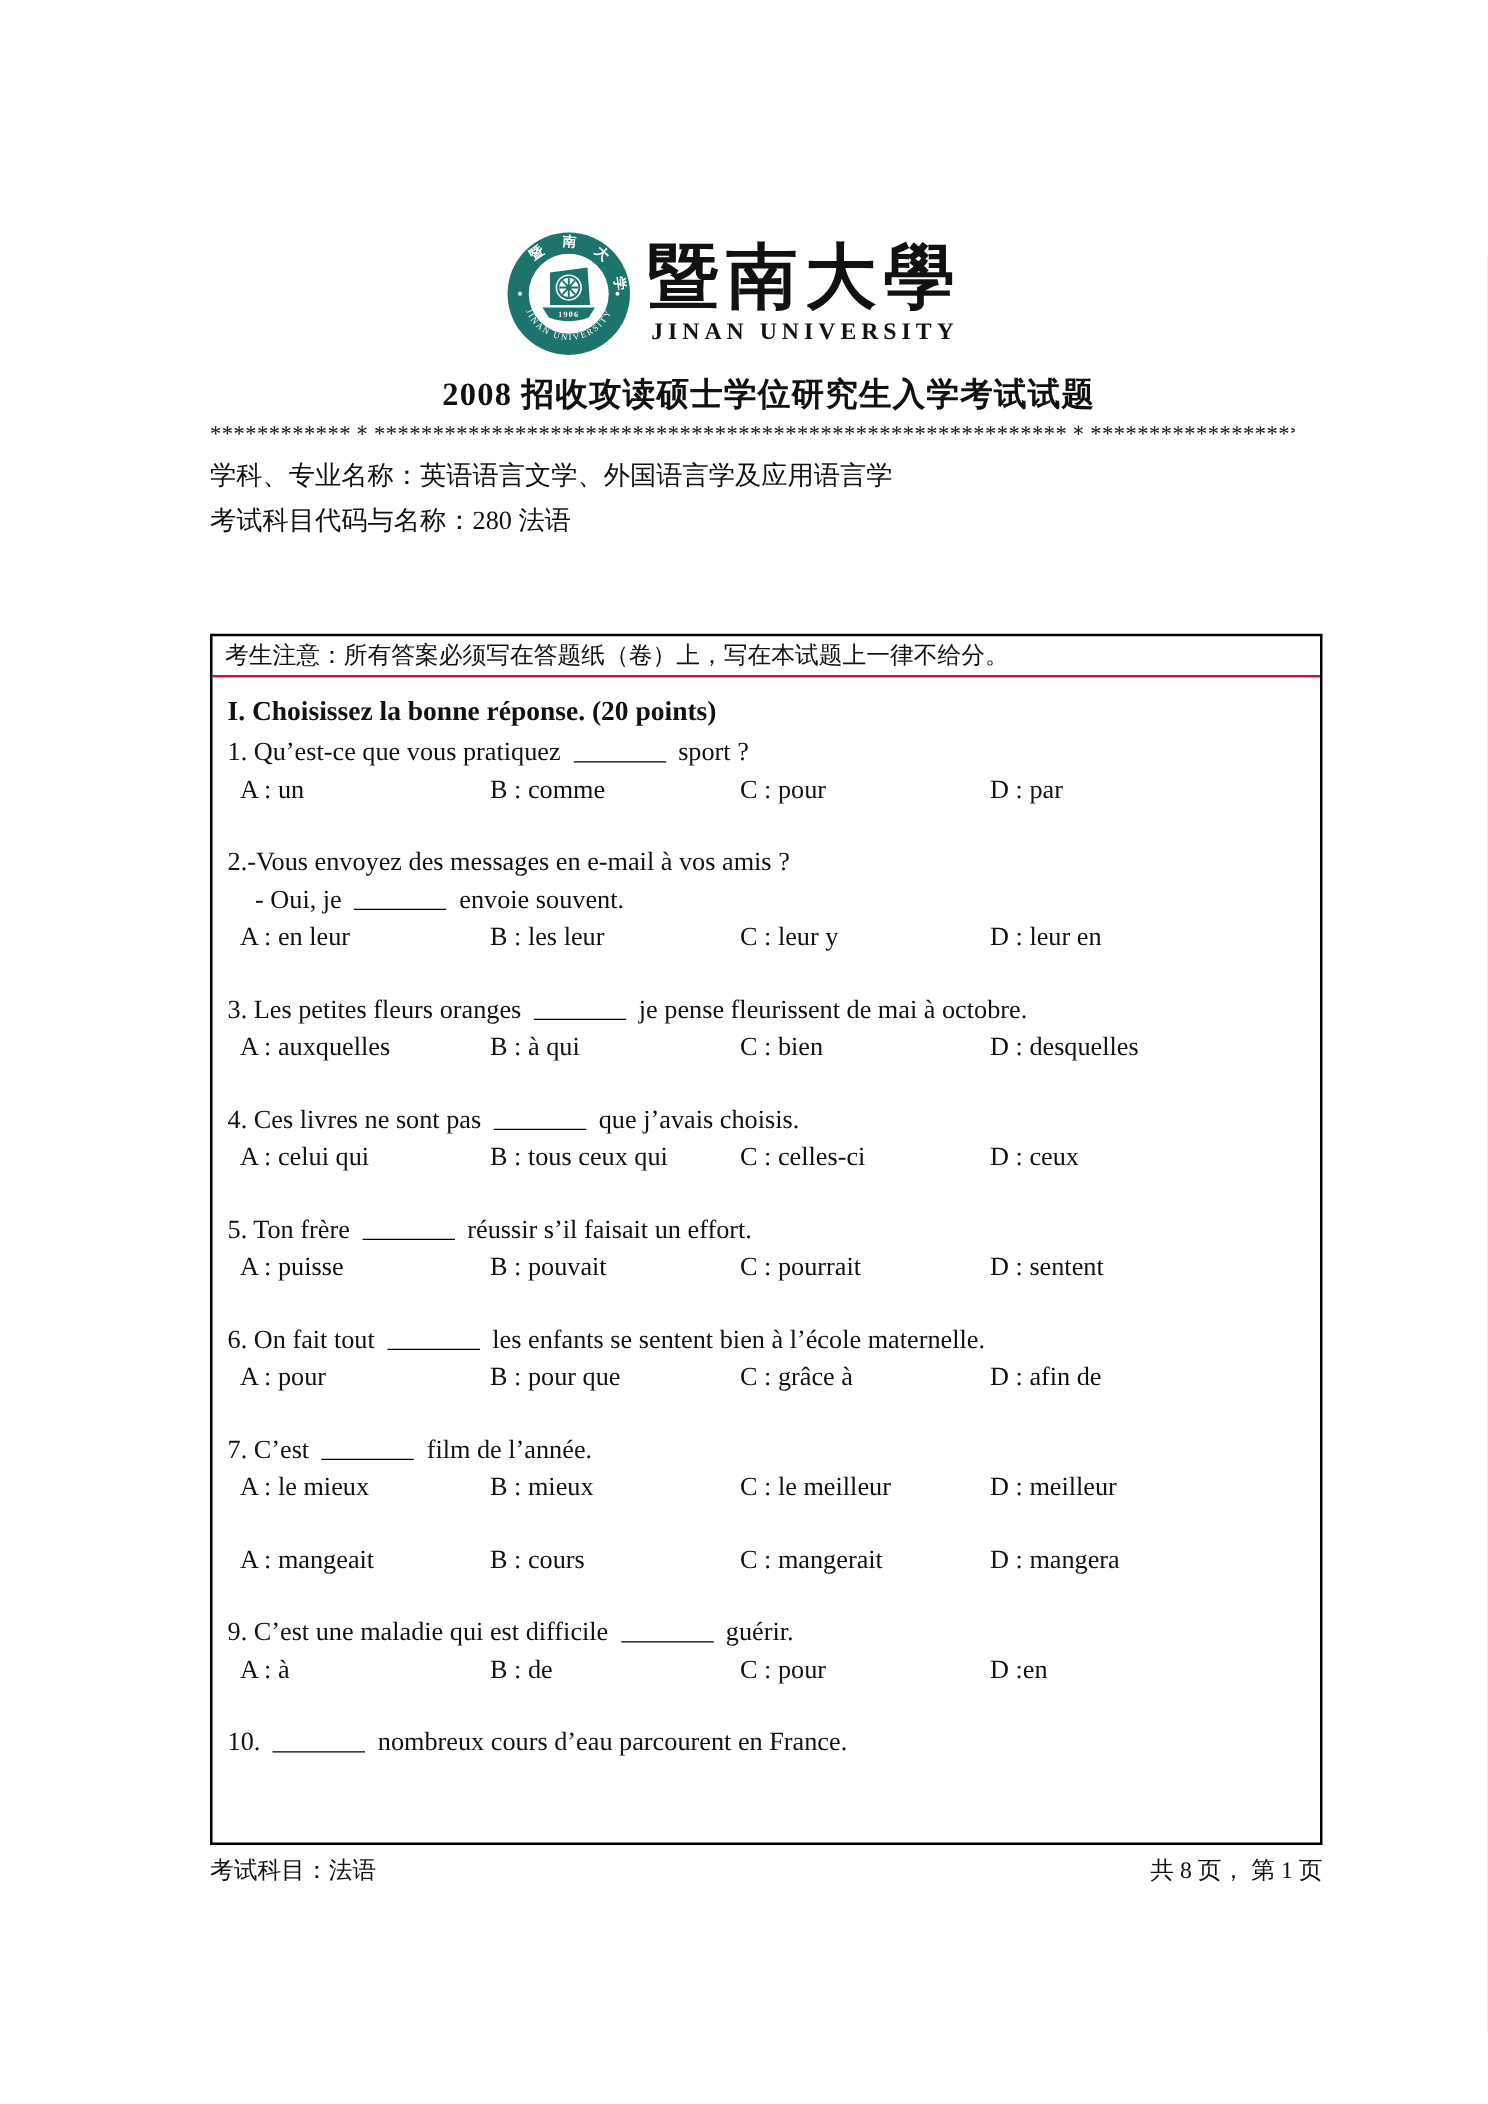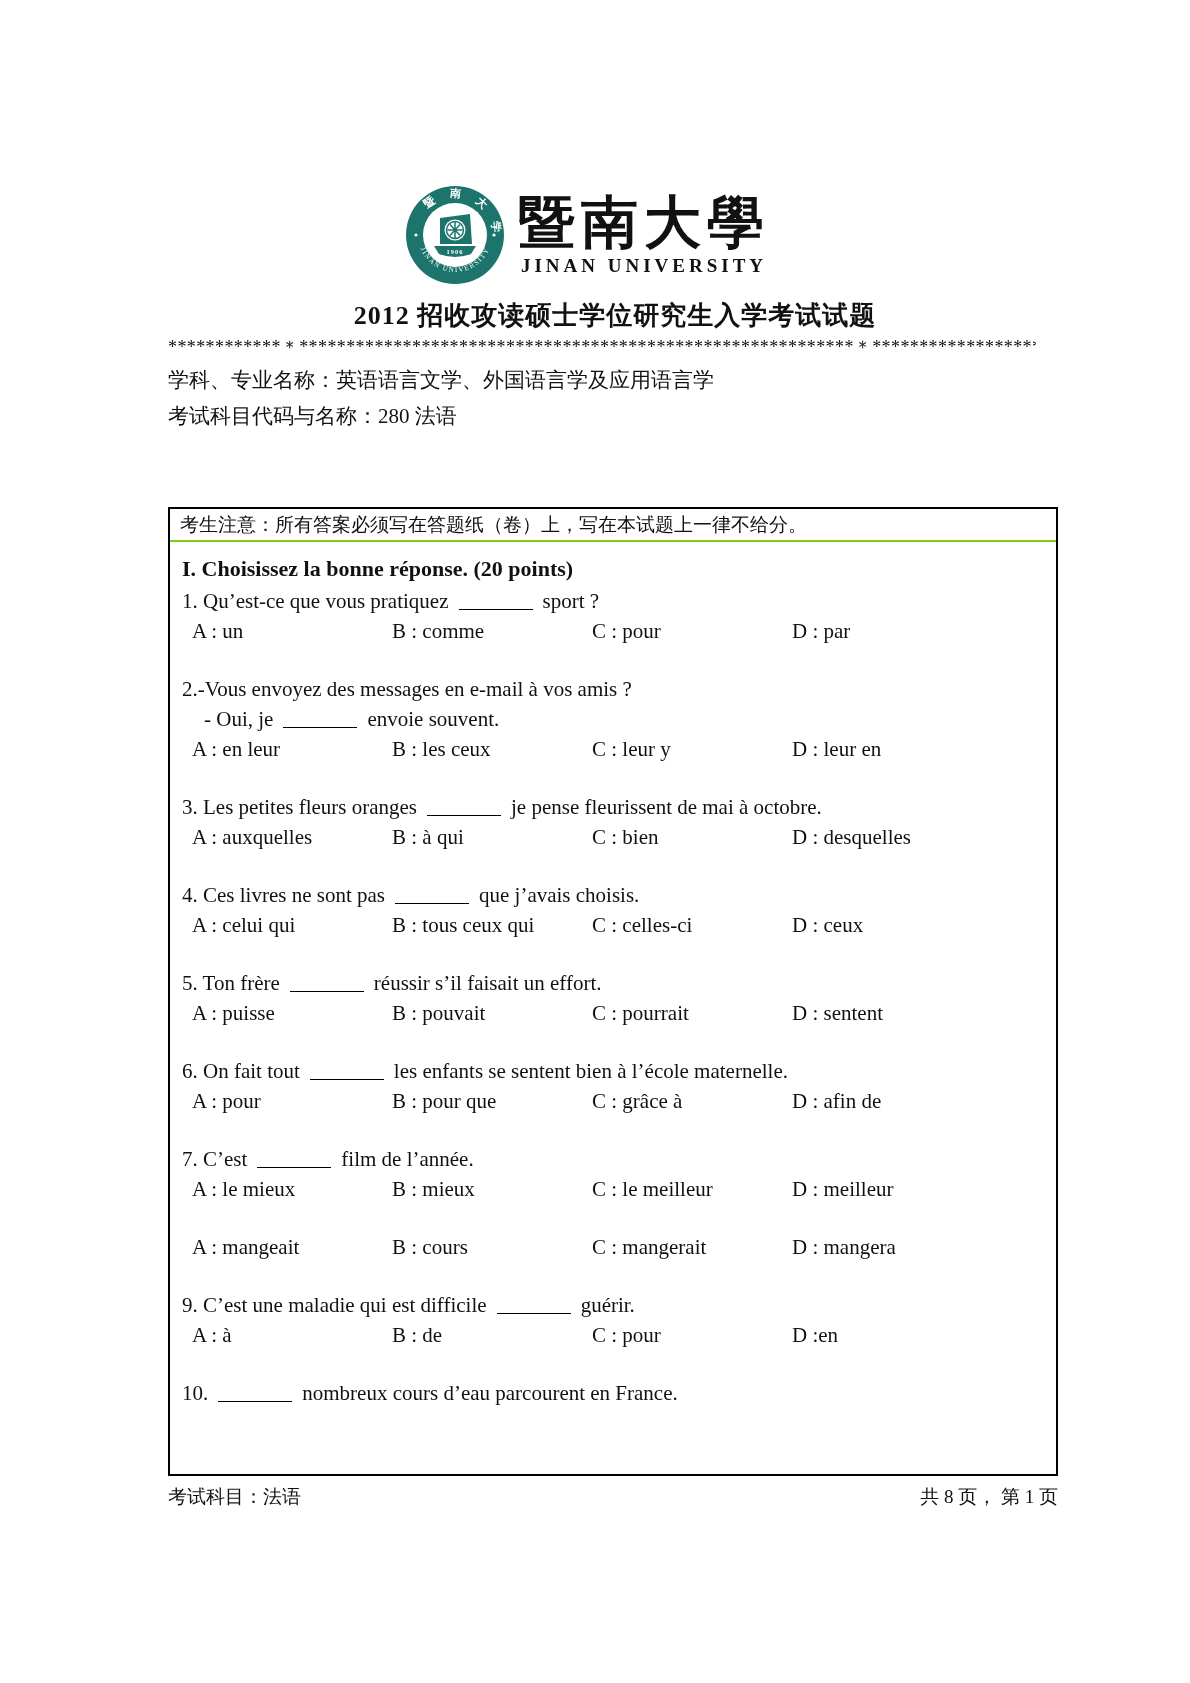--- a/index.html
+++ b/index.html
@@ -44,21 +44,21 @@
 
   
   .exam-box{
     margin-top:73px;
     border:2px solid #000;
     width:890px;
     box-sizing:border-box;
     min-height:969px;
   }
   .notice{
-    border-bottom:2px solid #84cc16;
+    border-bottom:2px solid #be185d;
     font-size:19px;line-height:22px;
     padding:5px 10px 4px 10px;
   }
   .box-body{padding:12px 14px 30px 12px;}
   .section-title{
     font-size:22px;font-weight:700;line-height:30px;
     margin-bottom:2px;
   }
   .question{margin-bottom:28px;}
   .q-line{font-size:21px;line-height:30px;}
@@ -110,21 +110,21 @@
         <circle cx="51" cy="46" r="8.5" fill="none" stroke="#1d746d" stroke-width="1.5"></circle>
         <path d="M 51 38 v 16 M 43.5 46 h 15 M 46 40.5 l 10 11 M 56 40.5 l -10 11" stroke="#1d746d" stroke-width="1.5"></path>
         <text x="51" y="69.5" text-anchor="middle" fill="#ffffff" font-size="6.5" font-weight="bold" letter-spacing="1">1906</text>
       </svg>
       <div class="wordmark">
         <div class="uni-cn">暨南大學</div>
         <div class="uni-en">JINAN  UNIVERSITY</div>
       </div>
     </div>
 
-    <div class="page-title">2012 招收攻读硕士学位研究生入学考试试题</div>
+    <div class="page-title">2008 招收攻读硕士学位研究生入学考试试题</div>
 
     <div class="stars">************＊***********************************************************＊**********************</div>
 
     <div class="meta">学科、专业名称：英语语言文学、外国语言学及应用语言学</div>
     <div class="meta">考试科目代码与名称：280 法语</div>
 
     <div class="exam-box">
       <div class="notice">考生注意：所有答案必须写在答题纸（卷）上，写在本试题上一律不给分。</div>
       <div class="box-body">
         <div class="section-title">I. Choisissez la bonne réponse.  (20 points)</div>
@@ -136,21 +136,21 @@
                 <span>B : comme</span>
                 <span>C : pour</span>
                 <span>D : par</span>
               </div>
             </div>
             <div class="question">
               <div class="q-line"><span>2.-Vous envoyez des messages en e-mail à vos amis ?</span></div>
               <div class="q-line indent"><span>- Oui, je</span><span class="blank"></span><span>envoie souvent.</span></div>
               <div class="opts">
                 <span>A : en leur</span>
-                <span>B : les ceux</span>
+                <span>B : les leur</span>
                 <span>C : leur y</span>
                 <span>D : leur en</span>
               </div>
             </div>
             <div class="question">
               <div class="q-line"><span>3. Les petites fleurs oranges</span><span class="blank"></span><span>je pense fleurissent de mai à octobre.</span></div>
               <div class="opts">
                 <span>A : auxquelles</span>
                 <span>B : à qui</span>
                 <span>C : bien</span>

